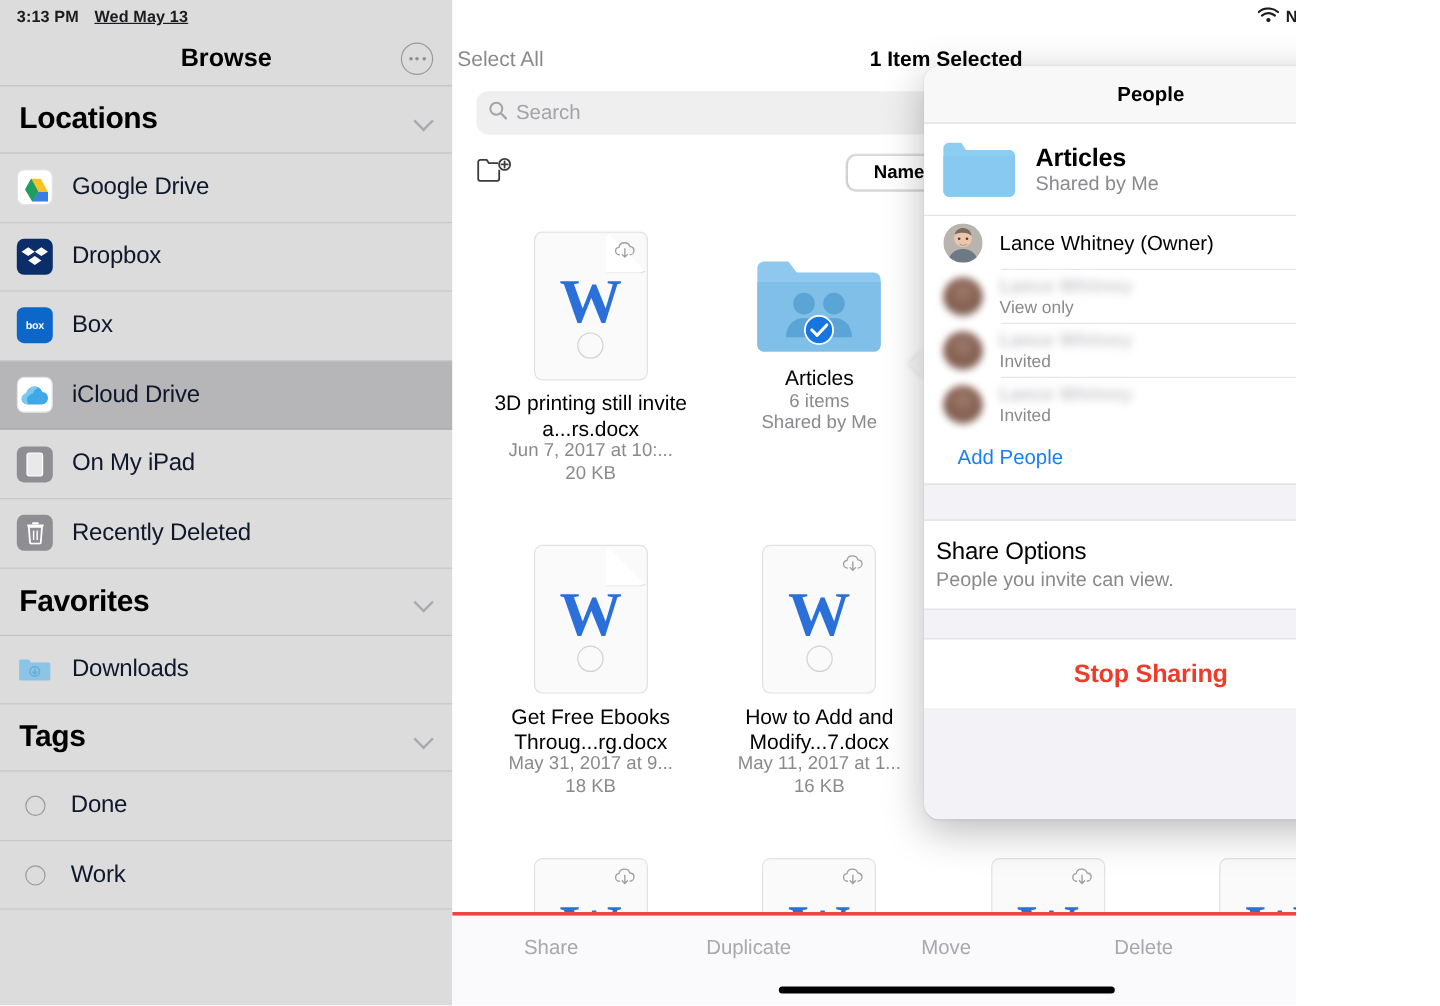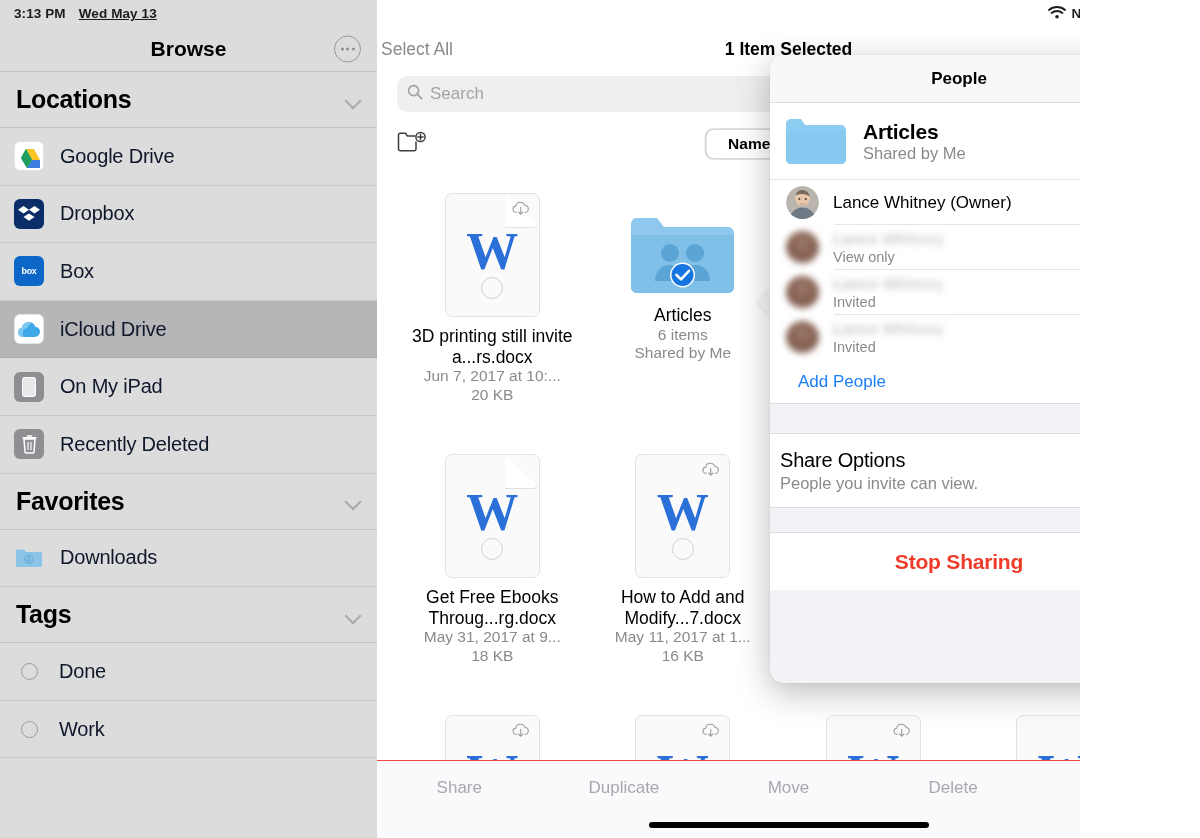--- a/index.html
+++ b/index.html
@@ -142,21 +142,21 @@
   .doc .circ { position:absolute; bottom:17px; left:50%; transform:translateX(-50%);
                width:22px; height:22px; border-radius:50%; border:1.4px solid #d2d2d6;}
   .cloud-dl { position:absolute; right:8px; top:7px; }
   .folder-shared { width:103px; height:81px; position:relative; margin-top:22px; }
   .cap-name { font-size:17.5px; color:#000; text-align:center; line-height:1.18; margin-top:9px; max-width:175px;}
   .cap-sub { font-size:15.5px; color:#8a8a8e; text-align:center; line-height:1.2;}
 
   
   .botbar {
     position:absolute; left:0; bottom:0; width:823px; height:78px;
-    background:rgba(250,250,252,.94); border-top:1px solid #ef4444;
+    background:rgba(250,250,252,.94); border-top:3px solid #ef4444;
     display:flex; align-items:flex-start; padding-top:17px;
   }
   .botbar .act { flex:1; text-align:center; font-size:17px; color:#a8a8ad;}
   .homeind {
     position:absolute; bottom:10px; left:50%; transform:translateX(-50%);
     width:280px; height:6px; background:#000; border-radius:3px;
   }
 
   
   .pop {

